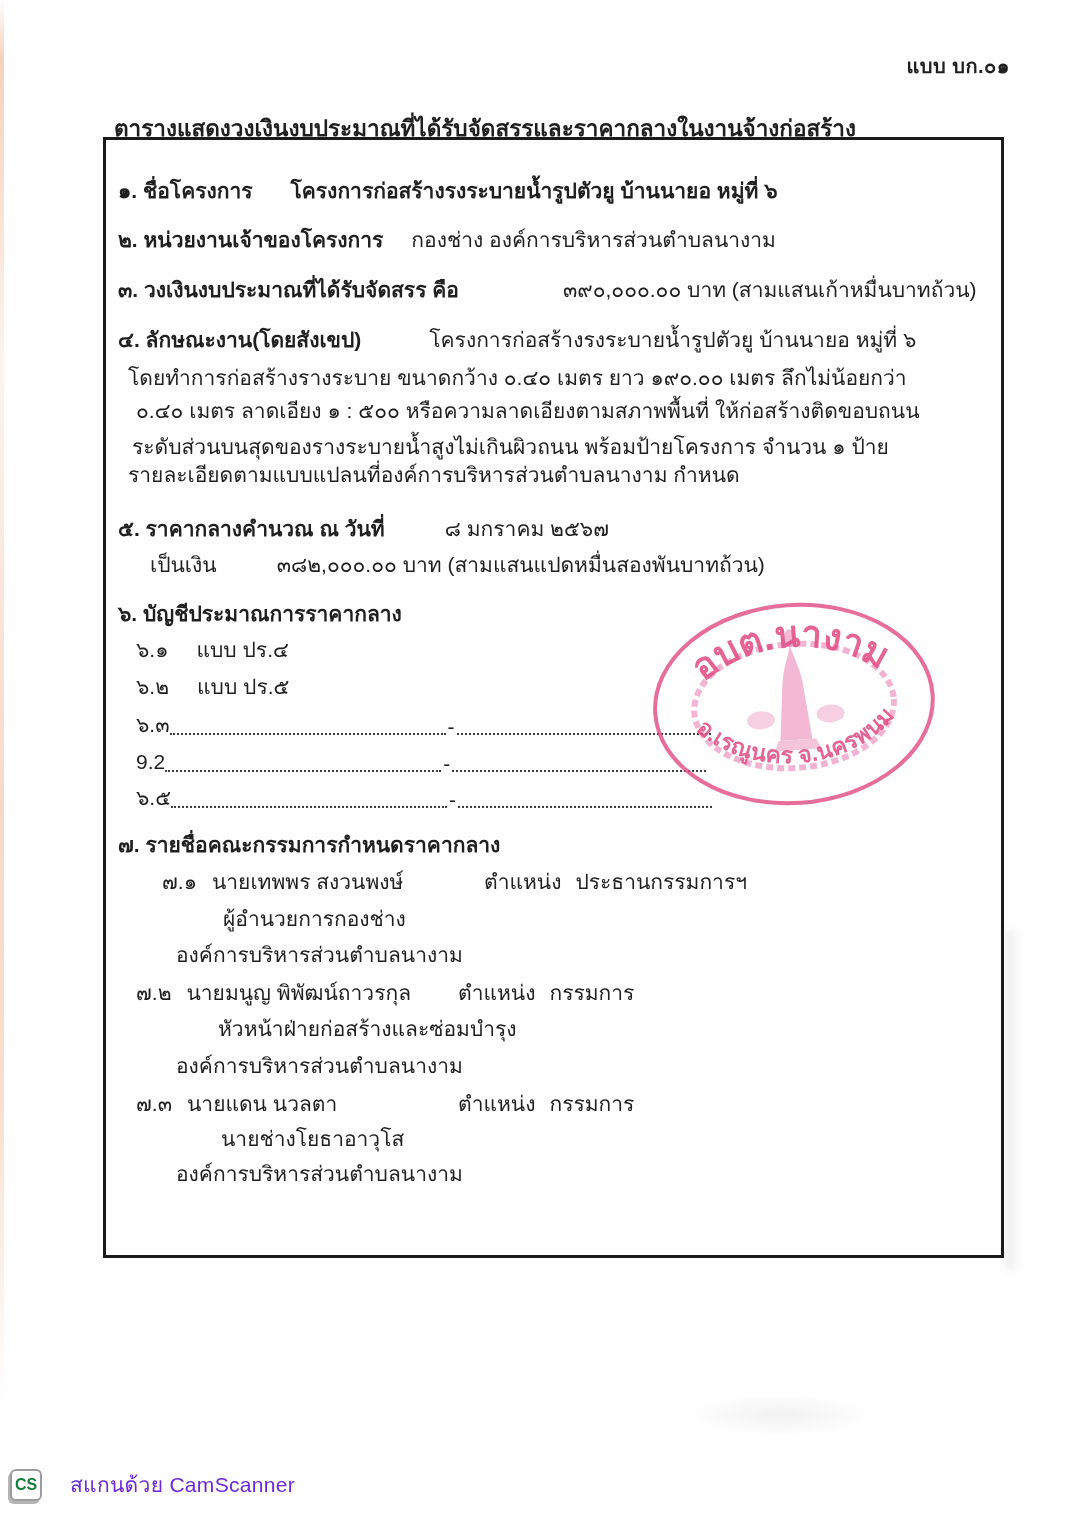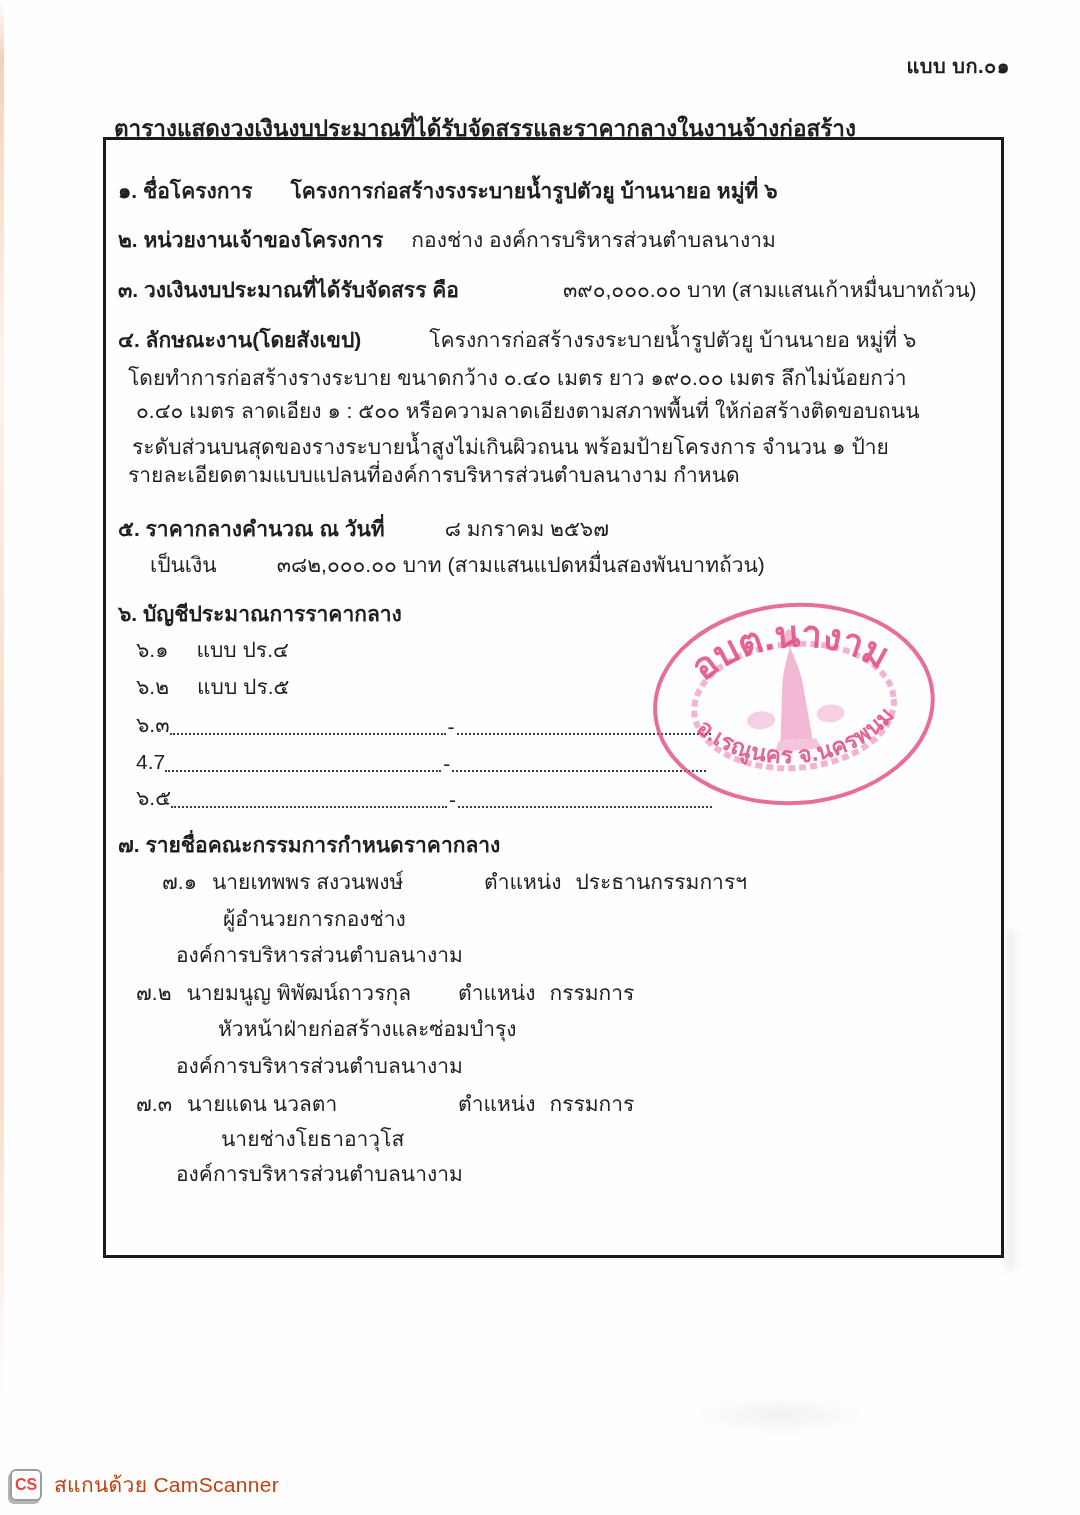--- a/index.html
+++ b/index.html
@@ -66,24 +66,24 @@
   .smudge-bottom{
     position:absolute;left:690px;top:1395px;width:180px;height:40px;
     background:radial-gradient(ellipse at center,rgba(90,90,90,.08),rgba(90,90,90,0) 70%);
   }
   
   .cam-footer{position:absolute;left:10px;top:1468px;display:flex;align-items:center;}
   .cs-badge{
     width:32px;height:32px;border:2.5px solid #9c9c9c;border-radius:6px;
     background:#ffffff;box-sizing:border-box;
     display:flex;align-items:center;justify-content:center;
-    font-size:16px;font-weight:bold;color:#ef4444;
+    font-size:16px;font-weight:bold;color:#15803d;
     box-shadow:-2px 3px 0 rgba(120,120,120,.55);
   }
-  .cam-text{margin-left:12px;font-size:21px;color:#c2410c;letter-spacing:.3px;}
+  .cam-text{margin-left:28px;font-size:21px;color:#6d28d9;letter-spacing:.3px;}
 </style>
 </head>
 <body>
 
 <div class="page">
 
   <div class="edge-artifact"></div>
 
   <div class="form-code">แบบ บก.๐๑</div>
 
@@ -125,21 +125,21 @@
     <div class="row" style="left:30px;top:532px;">
       <span>๖.๒</span><span class="g28">แบบ  ปร.๕</span>
     </div>
     <div class="row dotrow" style="left:30px;top:570px;align-items:flex-end;">
       <span>๖.๓</span>
         <span class="dotfill d1"></span>
         <span class="dash">-</span>
         <span class="dotfill d2"></span>
     </div>
     <div class="row dotrow" style="left:30px;top:607px;">
-      <span>4.7</span>
+      <span>9.2</span>
         <span class="dotfill d1"></span>
         <span class="dash">-</span>
         <span class="dotfill d2"></span>
     </div>
     <div class="row dotrow" style="left:30px;top:643px;">
       <span>๖.๕</span>
         <span class="dotfill d1"></span>
         <span class="dash">-</span>
         <span class="dotfill d2"></span>
     </div>

